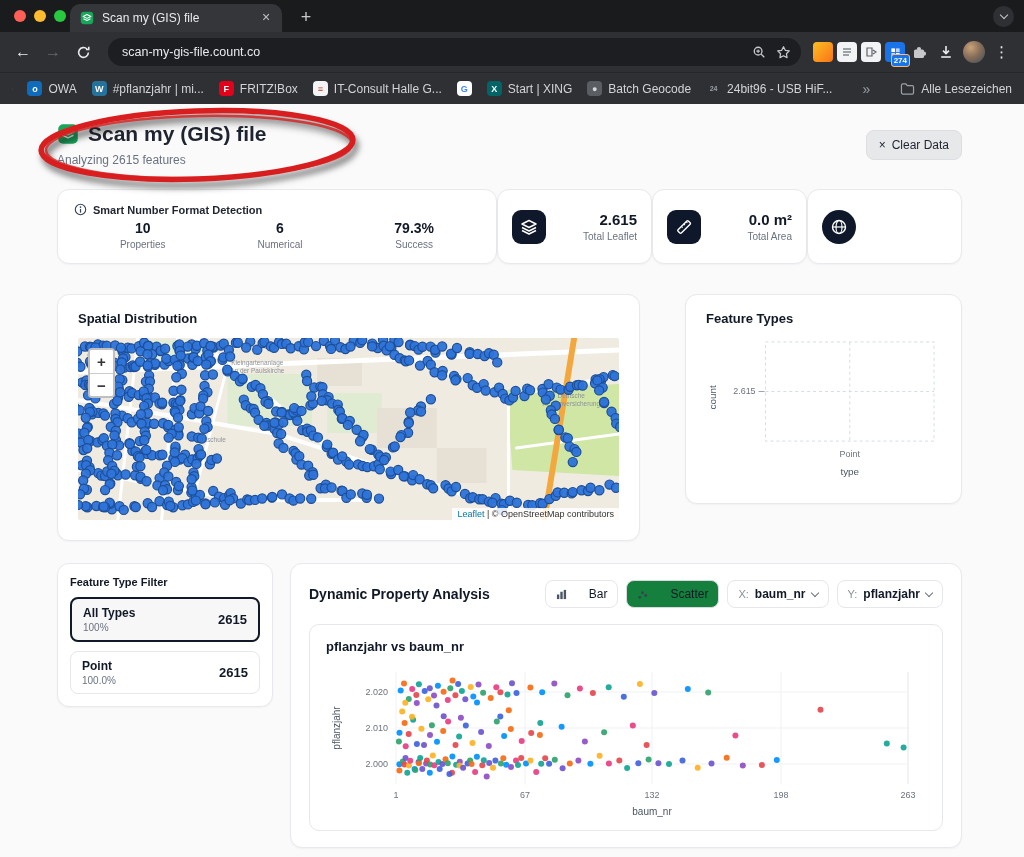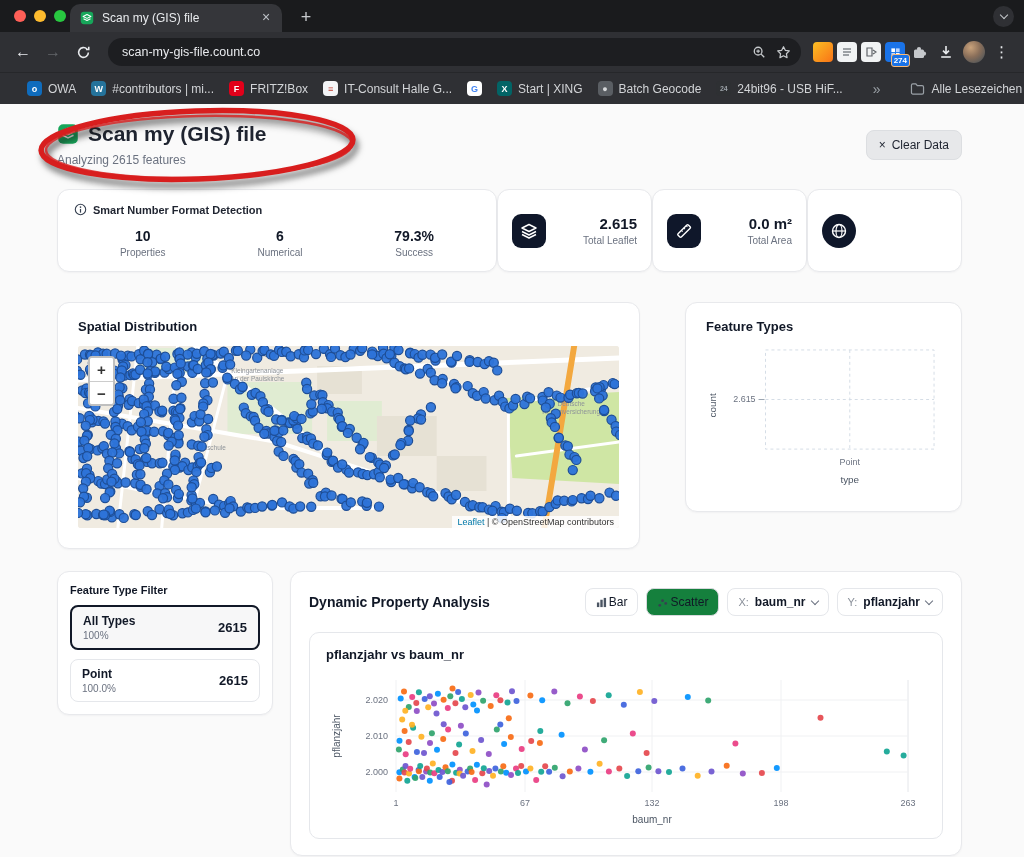--- a/index.html
+++ b/index.html
@@ -59,21 +59,21 @@
   .annotation { position:absolute; left:-32px; top:-26px; pointer-events:none;
                 filter:drop-shadow(3px 6px 3px rgba(20,20,20,.55)); }
   .clear-btn { display:flex; align-items:center; gap:6px; background:#e7e8ea; border:1px solid #dcdee1;
                border-radius:8px; padding:7px 12px; font-size:12px; color:#1f2430; margin-top:8px; }
 
   .card { background:#fff; border:1px solid #e8e9ec; border-radius:12px; box-shadow:0 1px 2px rgba(16,24,40,.04); }
 
   .stats-row { display:flex; gap:0; margin-bottom:30px; }
   .detect-card { width:440px; padding:13px 16px; }
   .detect-head { display:flex; align-items:center; gap:6px; font-size:11px; font-weight:700; color:#1f2430; }
-  .detect-stats { display:flex; justify-content:space-around; margin-top:12px; }
+  .detect-stats { display:flex; justify-content:space-around; margin-top:4px; }
   .stat { text-align:center; }
   .stat-value { font-size:14px; font-weight:700; color:#111827; }
   .stat-label { font-size:10px; color:#6b7280; margin-top:3px; }
   .mini-card { flex:1; display:flex; align-items:center; justify-content:space-between; padding:0 14px; }
   .mini-icon { width:34px; height:34px; background:#0f172a; border-radius:9px; display:grid; place-items:center; }
   .mini-icon.round { border-radius:50%; }
   .mini-text { text-align:right; }
   .mini-value { font-size:15px; font-weight:700; color:#111827; line-height:1.15; max-width:76px; }
   .mini-label { font-size:10px; color:#6b7280; margin-top:3px; }
 
@@ -104,21 +104,21 @@
                 justify-content:space-between; margin-top:9px; background:#fff; }
   .filter-opt.selected { border:2px solid #111827; background:#f7f7f8; }
   .opt-name { font-size:12px; font-weight:700; color:#111827; }
   .opt-pct { font-size:10px; color:#6b7280; margin-top:2px; }
   .opt-count { font-size:13px; font-weight:700; color:#111827; }
 
   .dynamic-card { flex:1; padding:16px 18px 16px; }
   .dyn-head { display:flex; align-items:center; justify-content:space-between; }
   .dyn-title { font-size:14px; font-weight:700; color:#111827; }
   .dyn-controls { display:flex; gap:8px; align-items:center; }
-  .tgl { display:flex; align-items:center; gap:2px; border:1px solid #e5e7eb; border-radius:8px; background:#fff;
+  .tgl { display:flex; align-items:center; gap:22px; border:1px solid #e5e7eb; border-radius:8px; background:#fff;
          padding:6px 10px; font-size:12px; color:#111827; }
   .tgl.active { background:#15803d; border-color:#d7d9dd; }
   .dd { display:flex; align-items:center; gap:6px; border:1px solid #e5e7eb; border-radius:8px; background:#fff;
         padding:6px 10px; font-size:12px; }
   .dd-prefix { color:#8a909a; font-size:11px; }
   .dd-value { font-weight:700; color:#111827; }
   .dd .chev, .tgl .chev { color:#6b7280; }
   .scatter-panel { border:1px solid #e5e7eb; border-radius:10px; margin-top:16px; padding:14px 16px 8px; }
   .scatter-title { font-size:13px; font-weight:700; color:#111827; }
   .scatter-svg { width:100%; margin-top:10px; display:block; }
@@ -215,21 +215,21 @@
         <rect x="8" y="8" width="5" height="5" rx="1"></rect>
       </g>
   </svg>
   <span id="bookmark-items" style="display:flex;align-items:center;gap:15px;">
       <span class="bm">
         <span class="bm-icon" style="background: rgb(15, 108, 189); color: rgb(255, 255, 255);">o</span>
         <span>OWA</span>
       </span>
       <span class="bm">
         <span class="bm-icon" style="background: rgb(37, 115, 155); color: rgb(255, 255, 255);">W</span>
-        <span>#contributors | mi...</span>
+        <span>#pflanzjahr | mi...</span>
       </span>
       <span class="bm">
         <span class="bm-icon" style="background: rgb(226, 0, 26); color: rgb(255, 255, 255);">F</span>
         <span>FRITZ!Box</span>
       </span>
       <span class="bm">
         <span class="bm-icon" style="background: rgb(243, 244, 246); color: rgb(192, 57, 43);">≡</span>
         <span>IT-Consult Halle G...</span>
       </span>
       <span class="bm">

